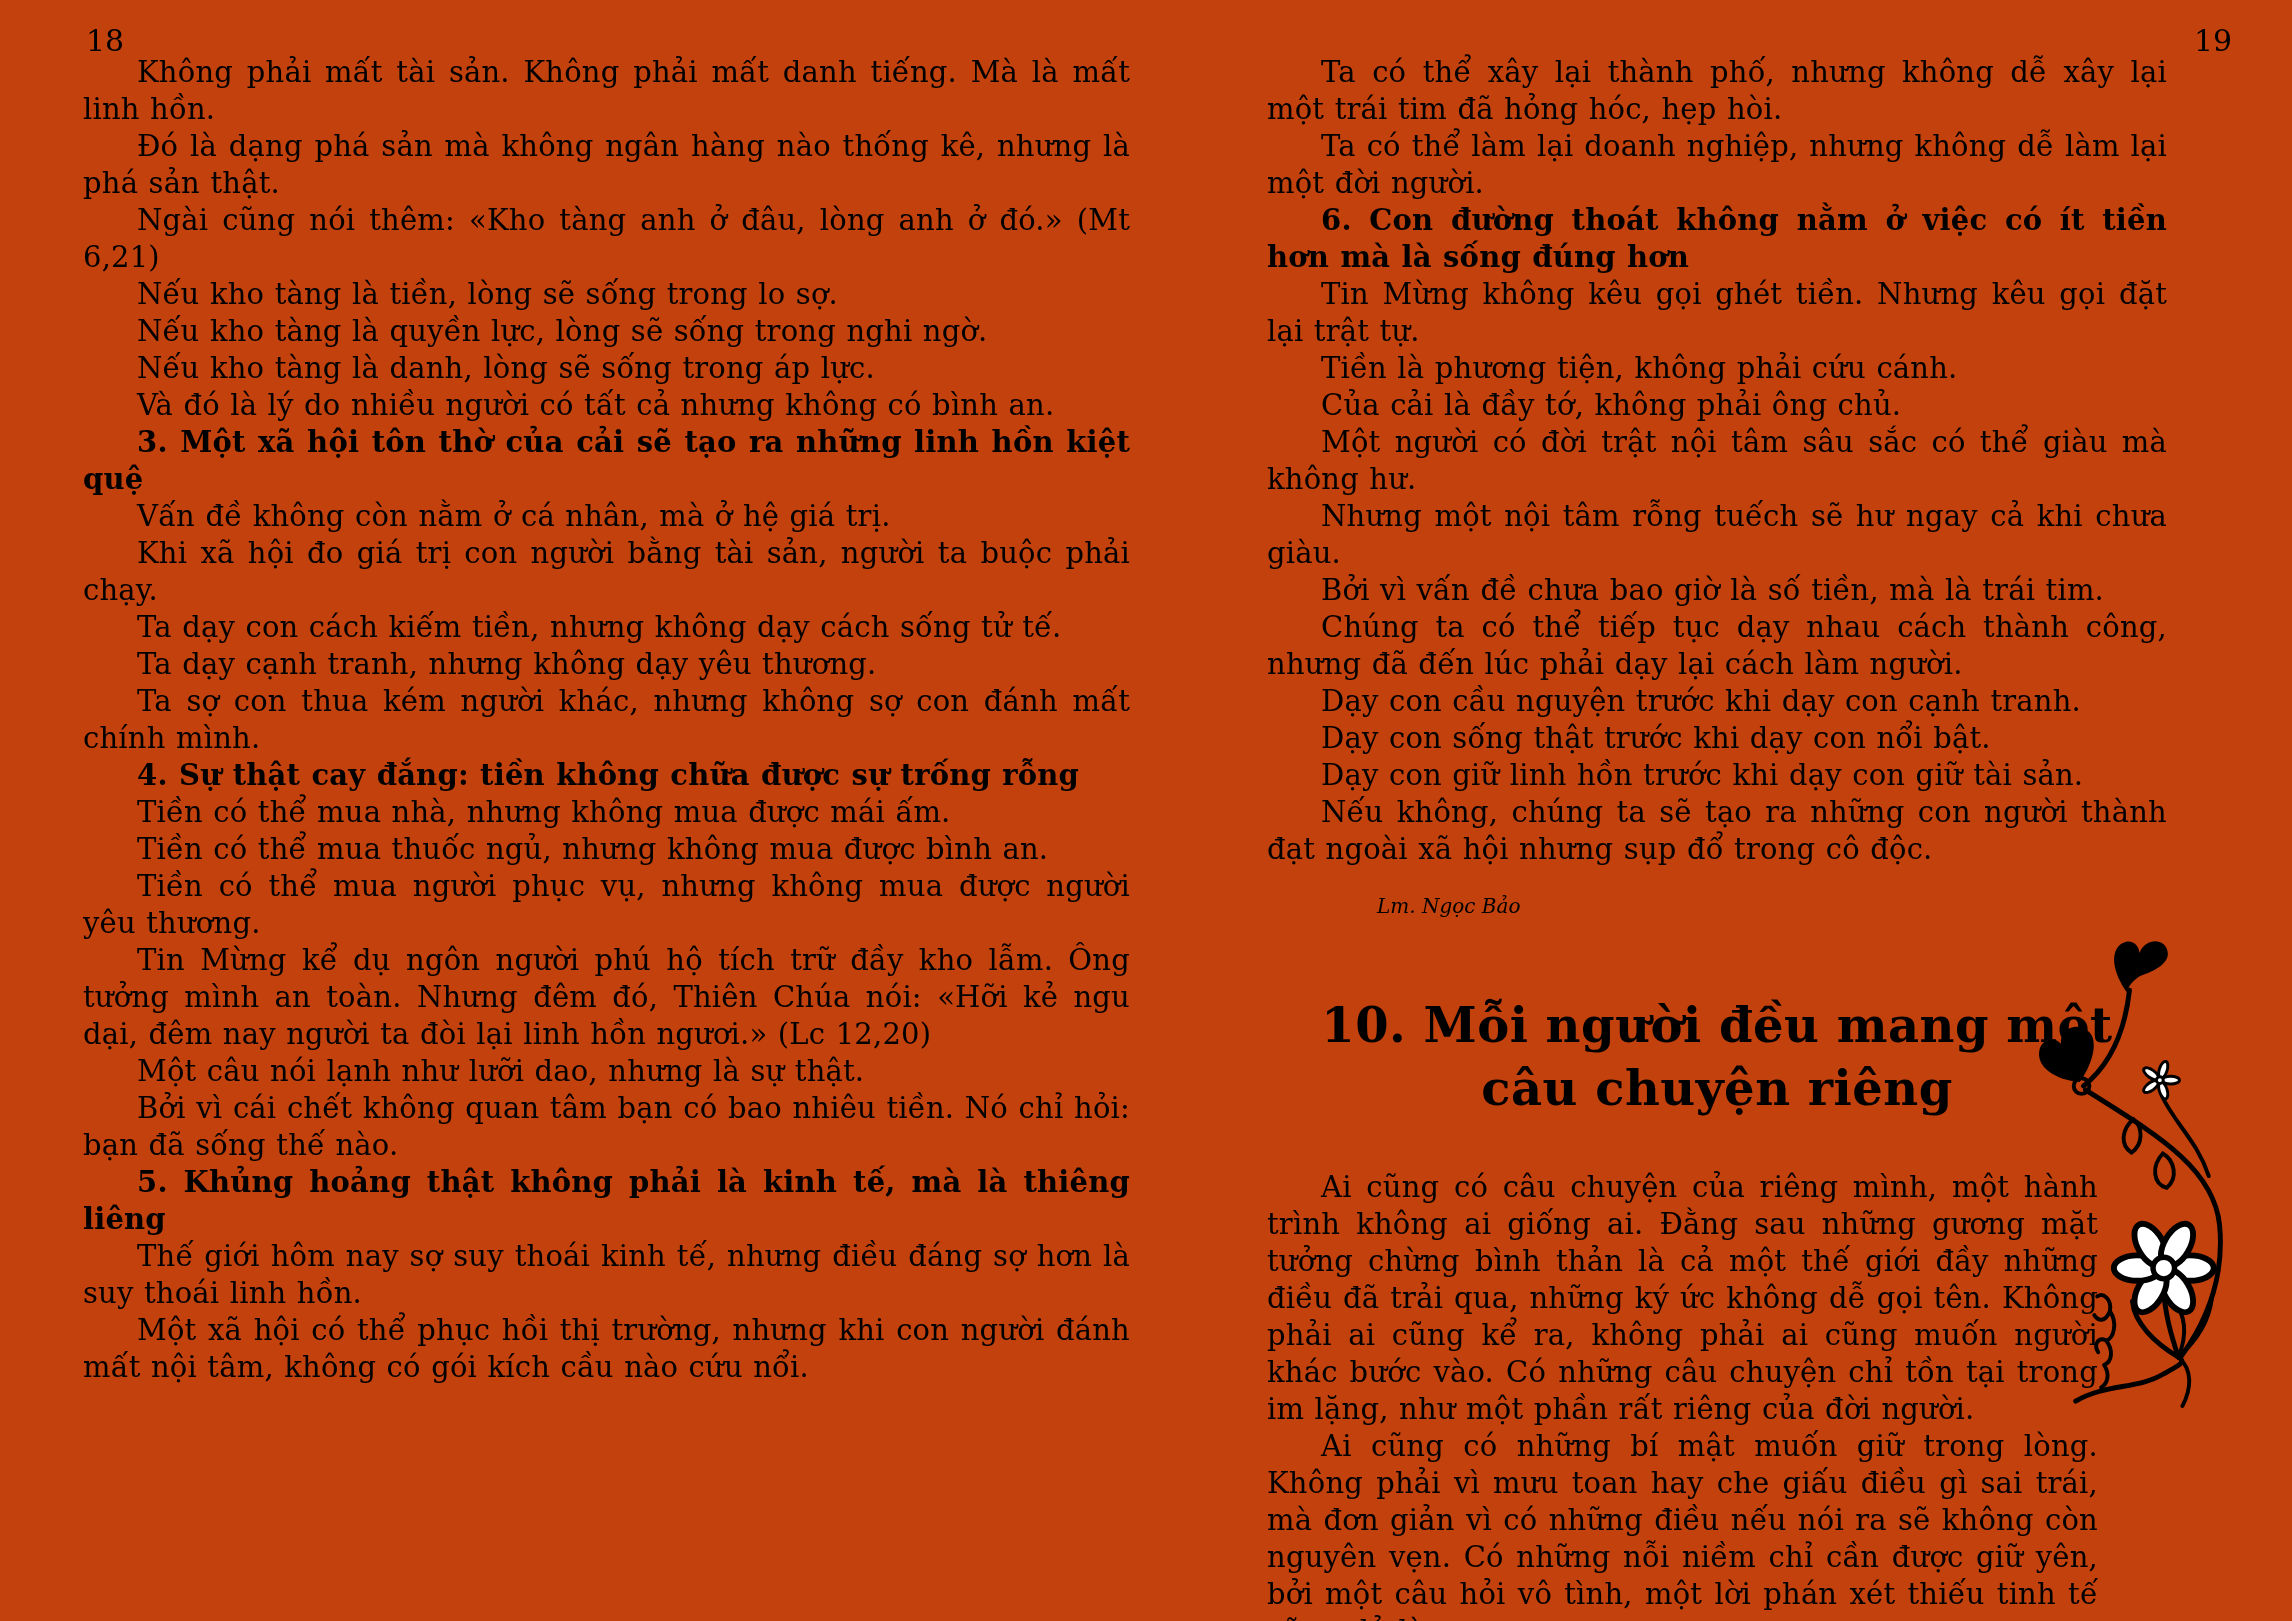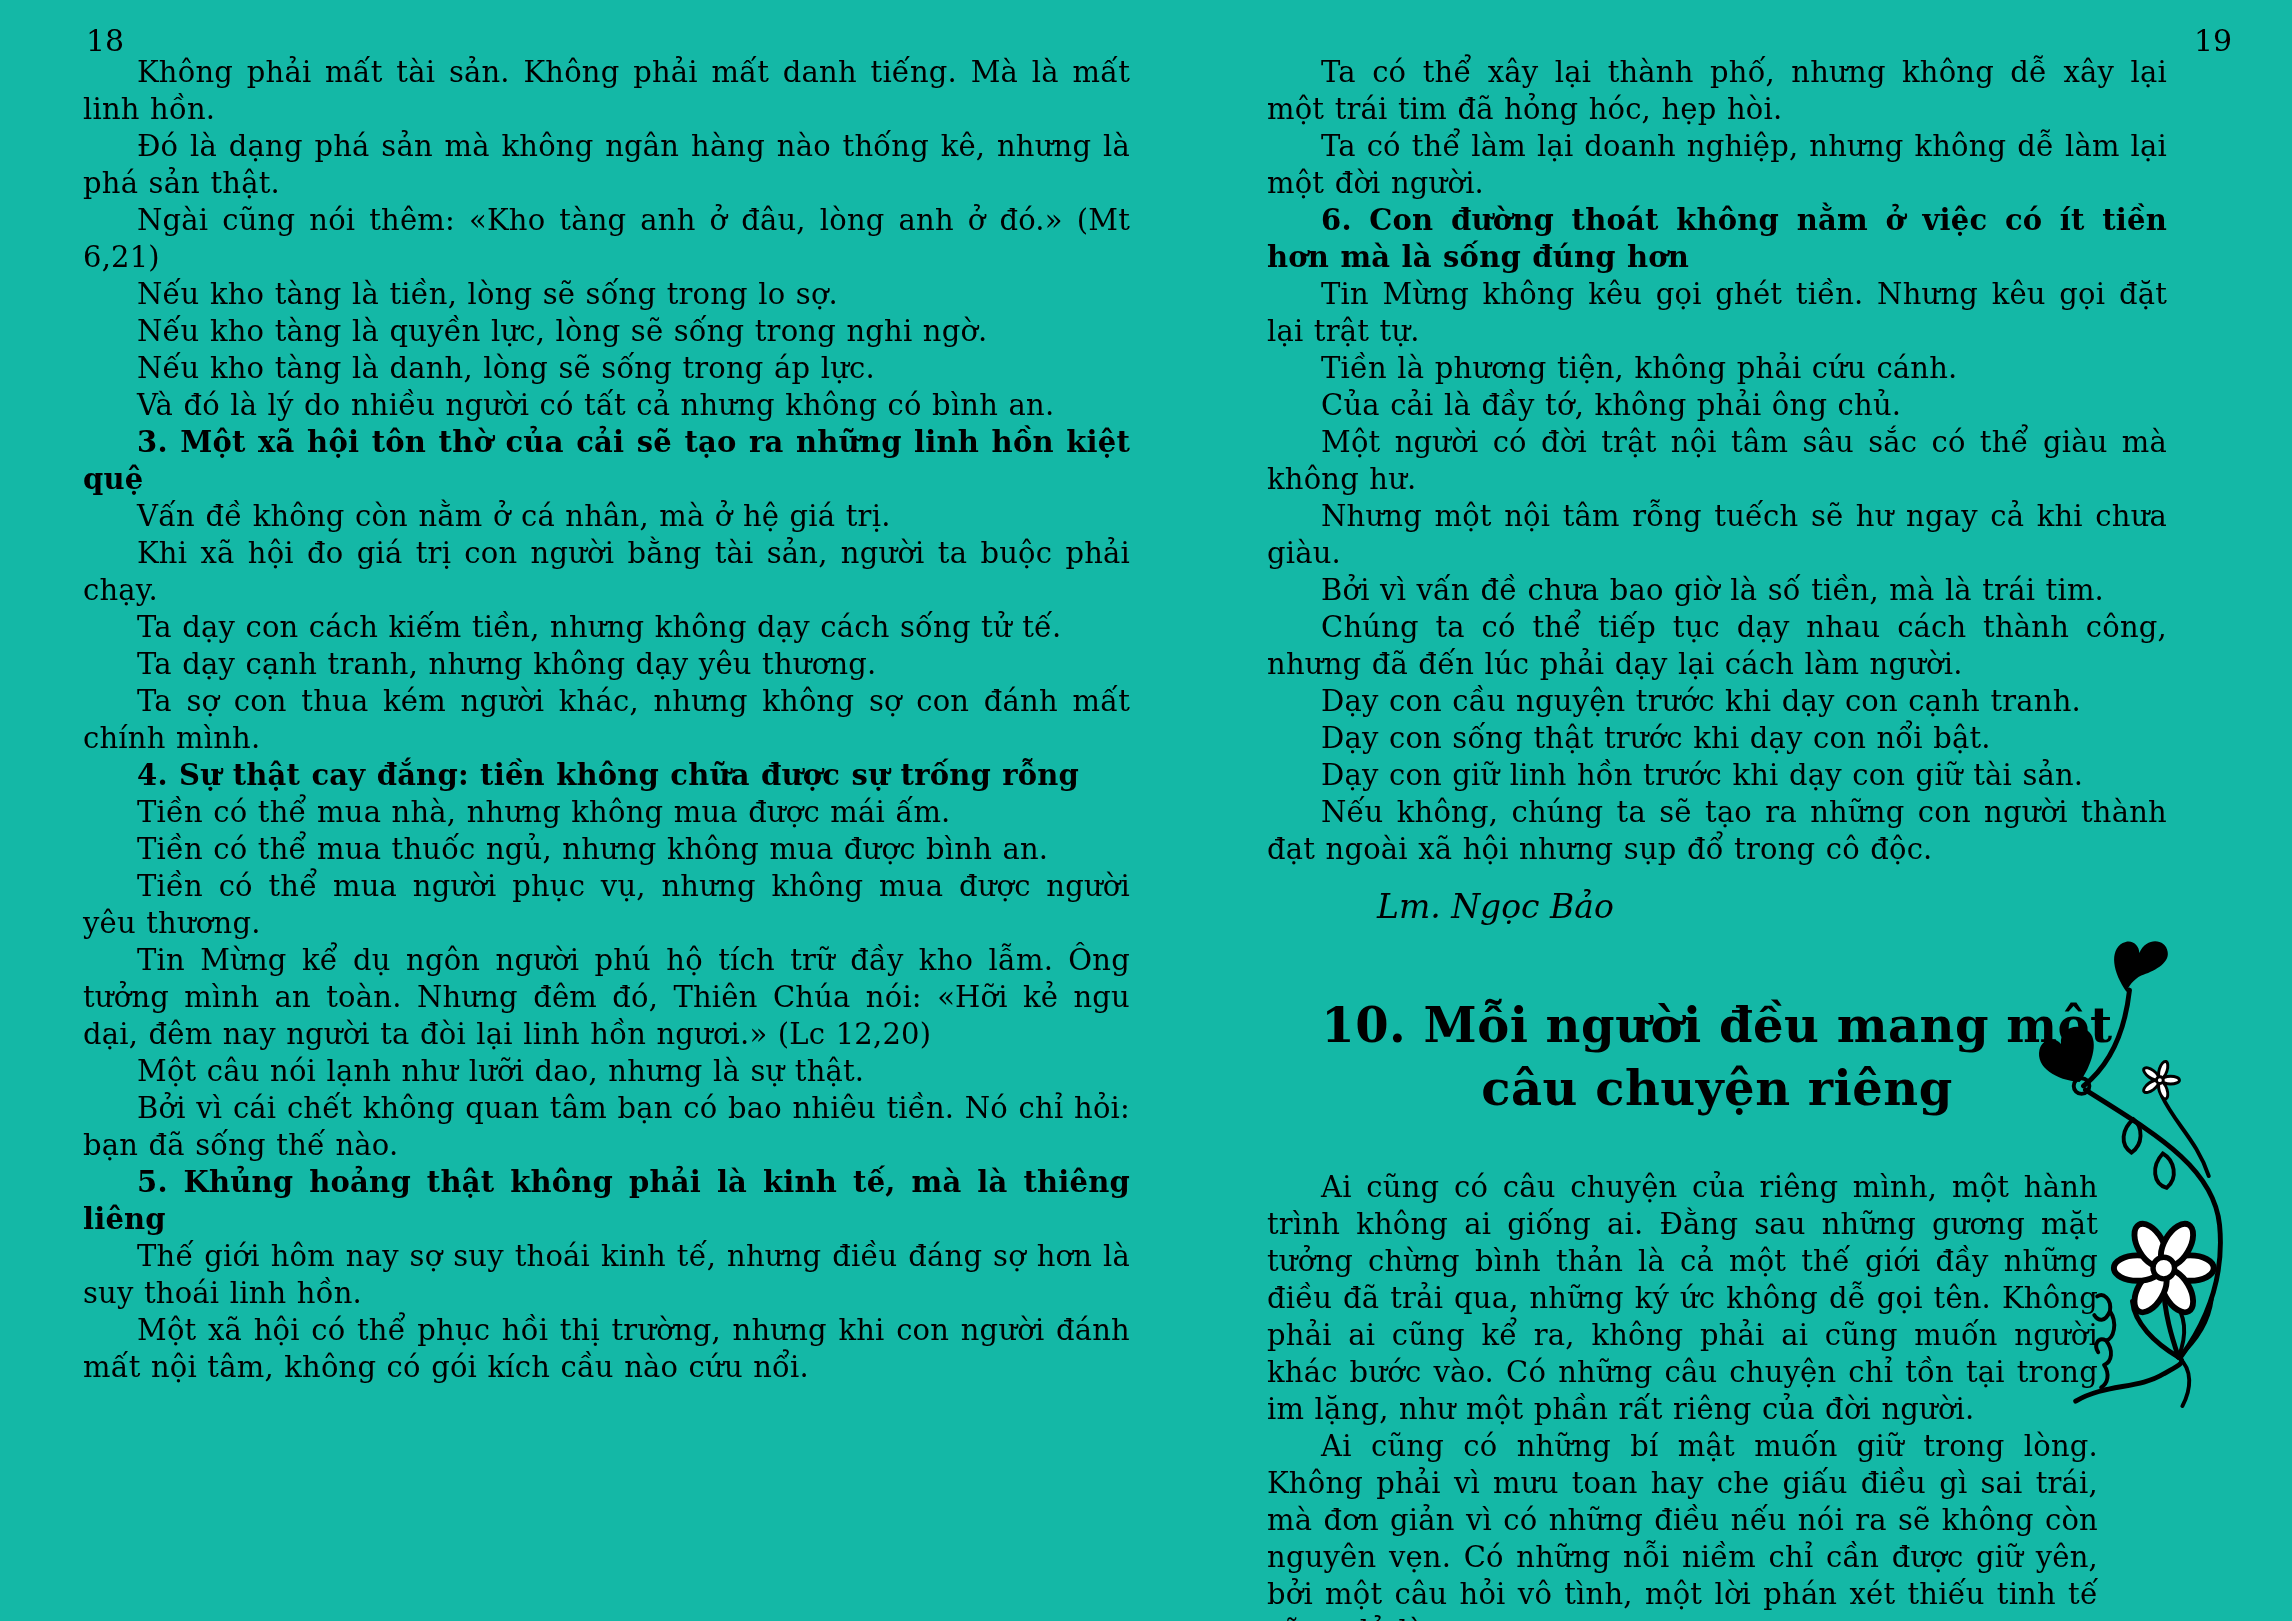--- a/index.html
+++ b/index.html
@@ -1,19 +1,19 @@
 <!DOCTYPE html>
 <html lang="vi"><head>
 <meta charset="utf-8">
 <style>
   html,body{margin:0;padding:0;background:#ffffff;}
   .spread{
     position:relative;
     width:2293px;height:1621px;
-    background:#14b8a6;color:#000;
+    background:#c2410c;color:#000;
     font-family:"DejaVu Serif","Liberation Serif",serif;
     overflow:hidden;
   }
   .page-number{
     position:absolute;top:23.5px;
     font-size:30px;line-height:33px;
   }
   .page-number.left{left:86px;}
   .page-number.right{left:2194px;}
   .column{position:absolute;top:54px;}
@@ -23,21 +23,21 @@
     margin:0;
     font-size:29px;line-height:37px;
     text-align:justify;
     text-indent:54px;
     letter-spacing:0.2px;
     word-spacing:1px;
   }
   p.bold{font-weight:bold;}
   p.signature{
     margin:19.6px 0 0 0;
-    font-size:33px;line-height:37px;
+    font-size:20px;line-height:37px;
     font-style:italic;
     text-align:left;
     text-indent:110px;
   }
   h1.chapter{
     margin:69px 0 49px 0;
     font-size:48px;line-height:63px;
     font-weight:bold;
     text-align:center;
     text-indent:0;

